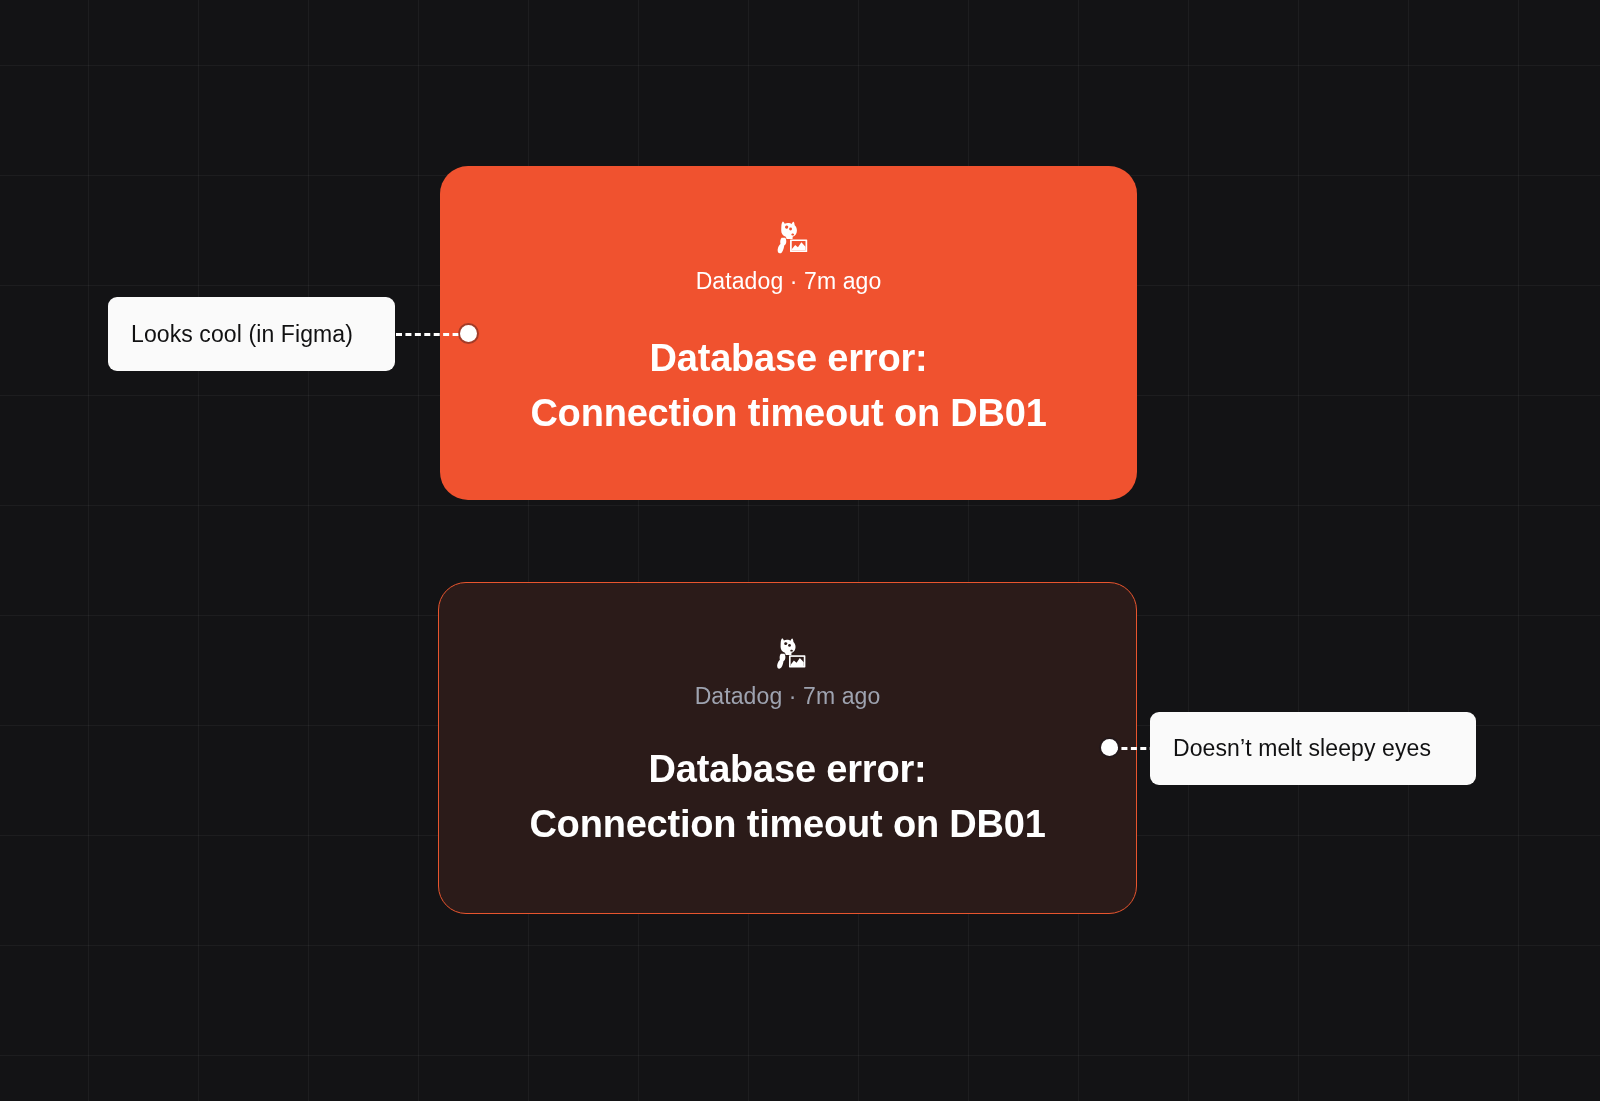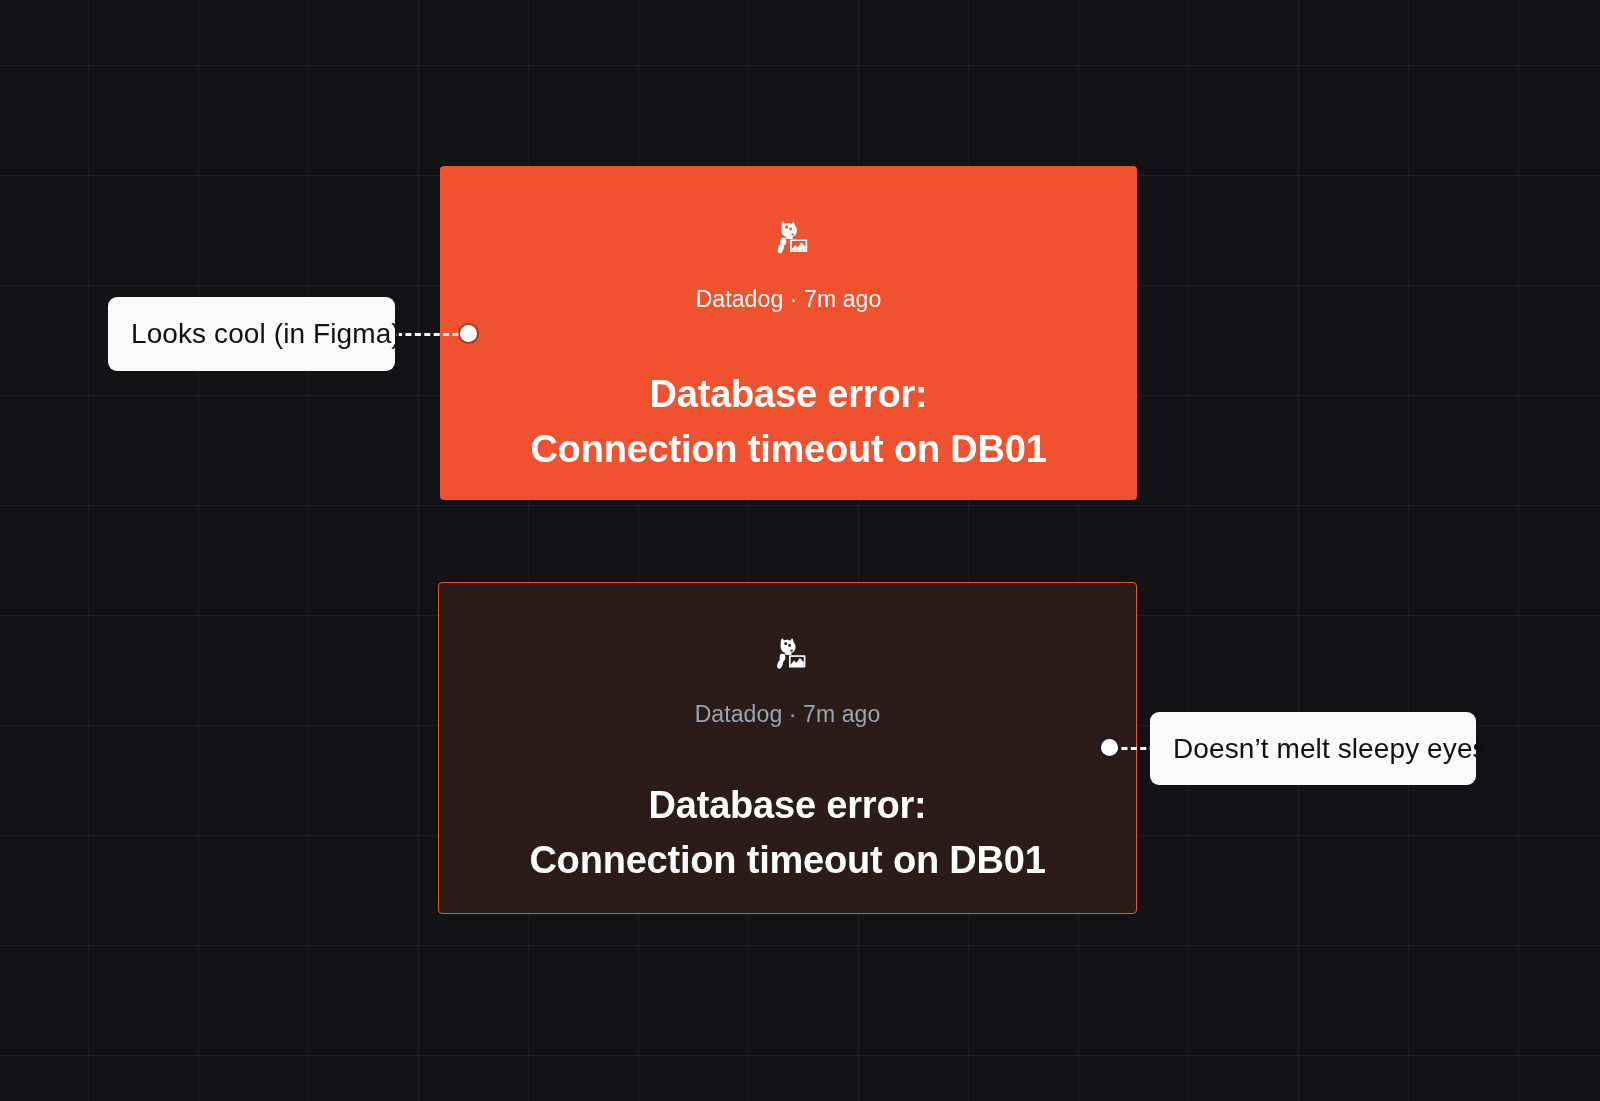--- a/index.html
+++ b/index.html
@@ -29,23 +29,22 @@
     background-position: 88px 65px;
   }
 
   
   .card {
     position: absolute;
     display: flex;
     flex-direction: column;
     align-items: center;
     justify-content: flex-start;
-    border-radius: 4px;
+    border-radius: 28px;
     padding-top: 50px;
-    gap: 18px;
   }
 
   .card--light {
     left: 440px;
     top: 166px;
     width: 697px;
     height: 334px;
     background: #F0522F;
   }
 
@@ -85,21 +84,21 @@
     white-space: pre-line;
   }
   .card--dark .card-title { margin-top: 32px; }
 
   
   .annot-label {
     position: absolute;
     background: #FAFAFA;
     border-radius: 9px;
     color: #111112;
-    font-size: 28px;
+    font-size: 23px;
     font-weight: 400;
     display: flex;
     align-items: center;
     letter-spacing: 0.1px;
     white-space: nowrap;
   }
 
   .annot-label--left {
     left: 108px;
     top: 297px;

